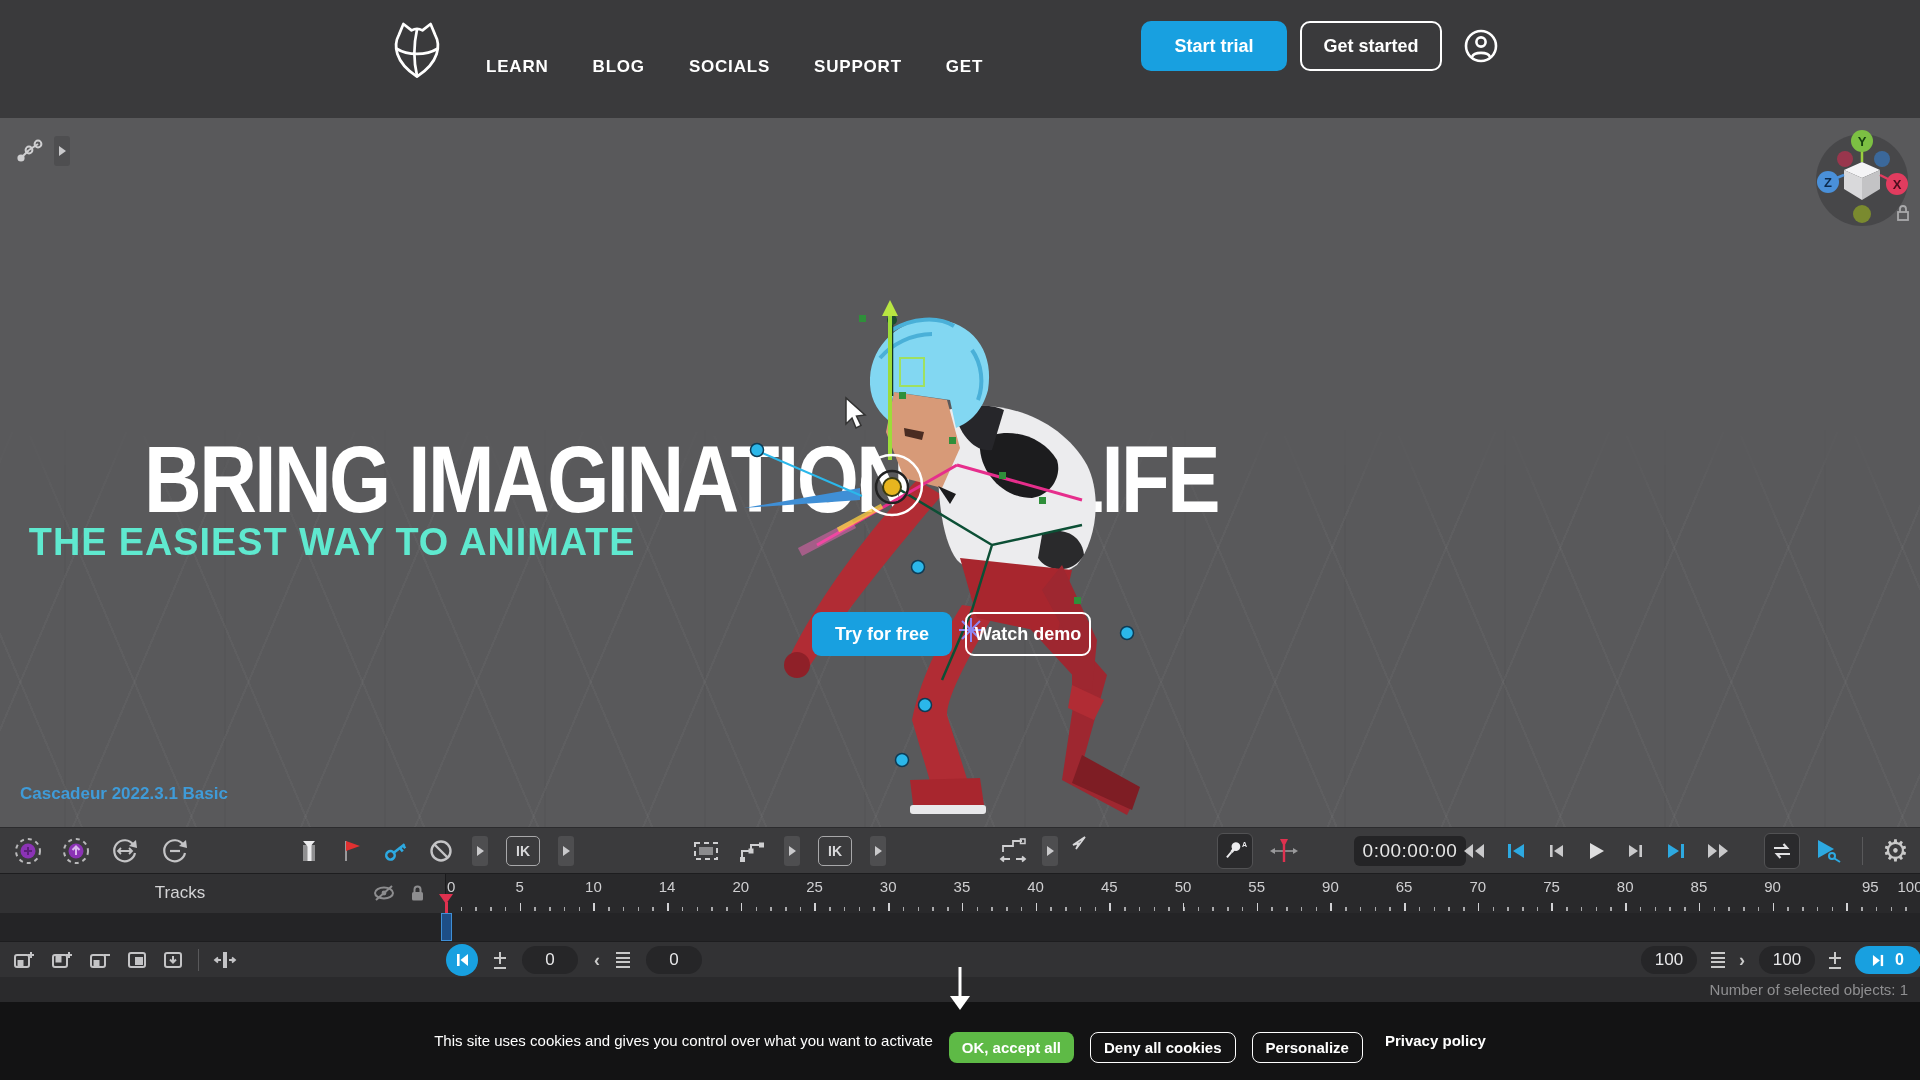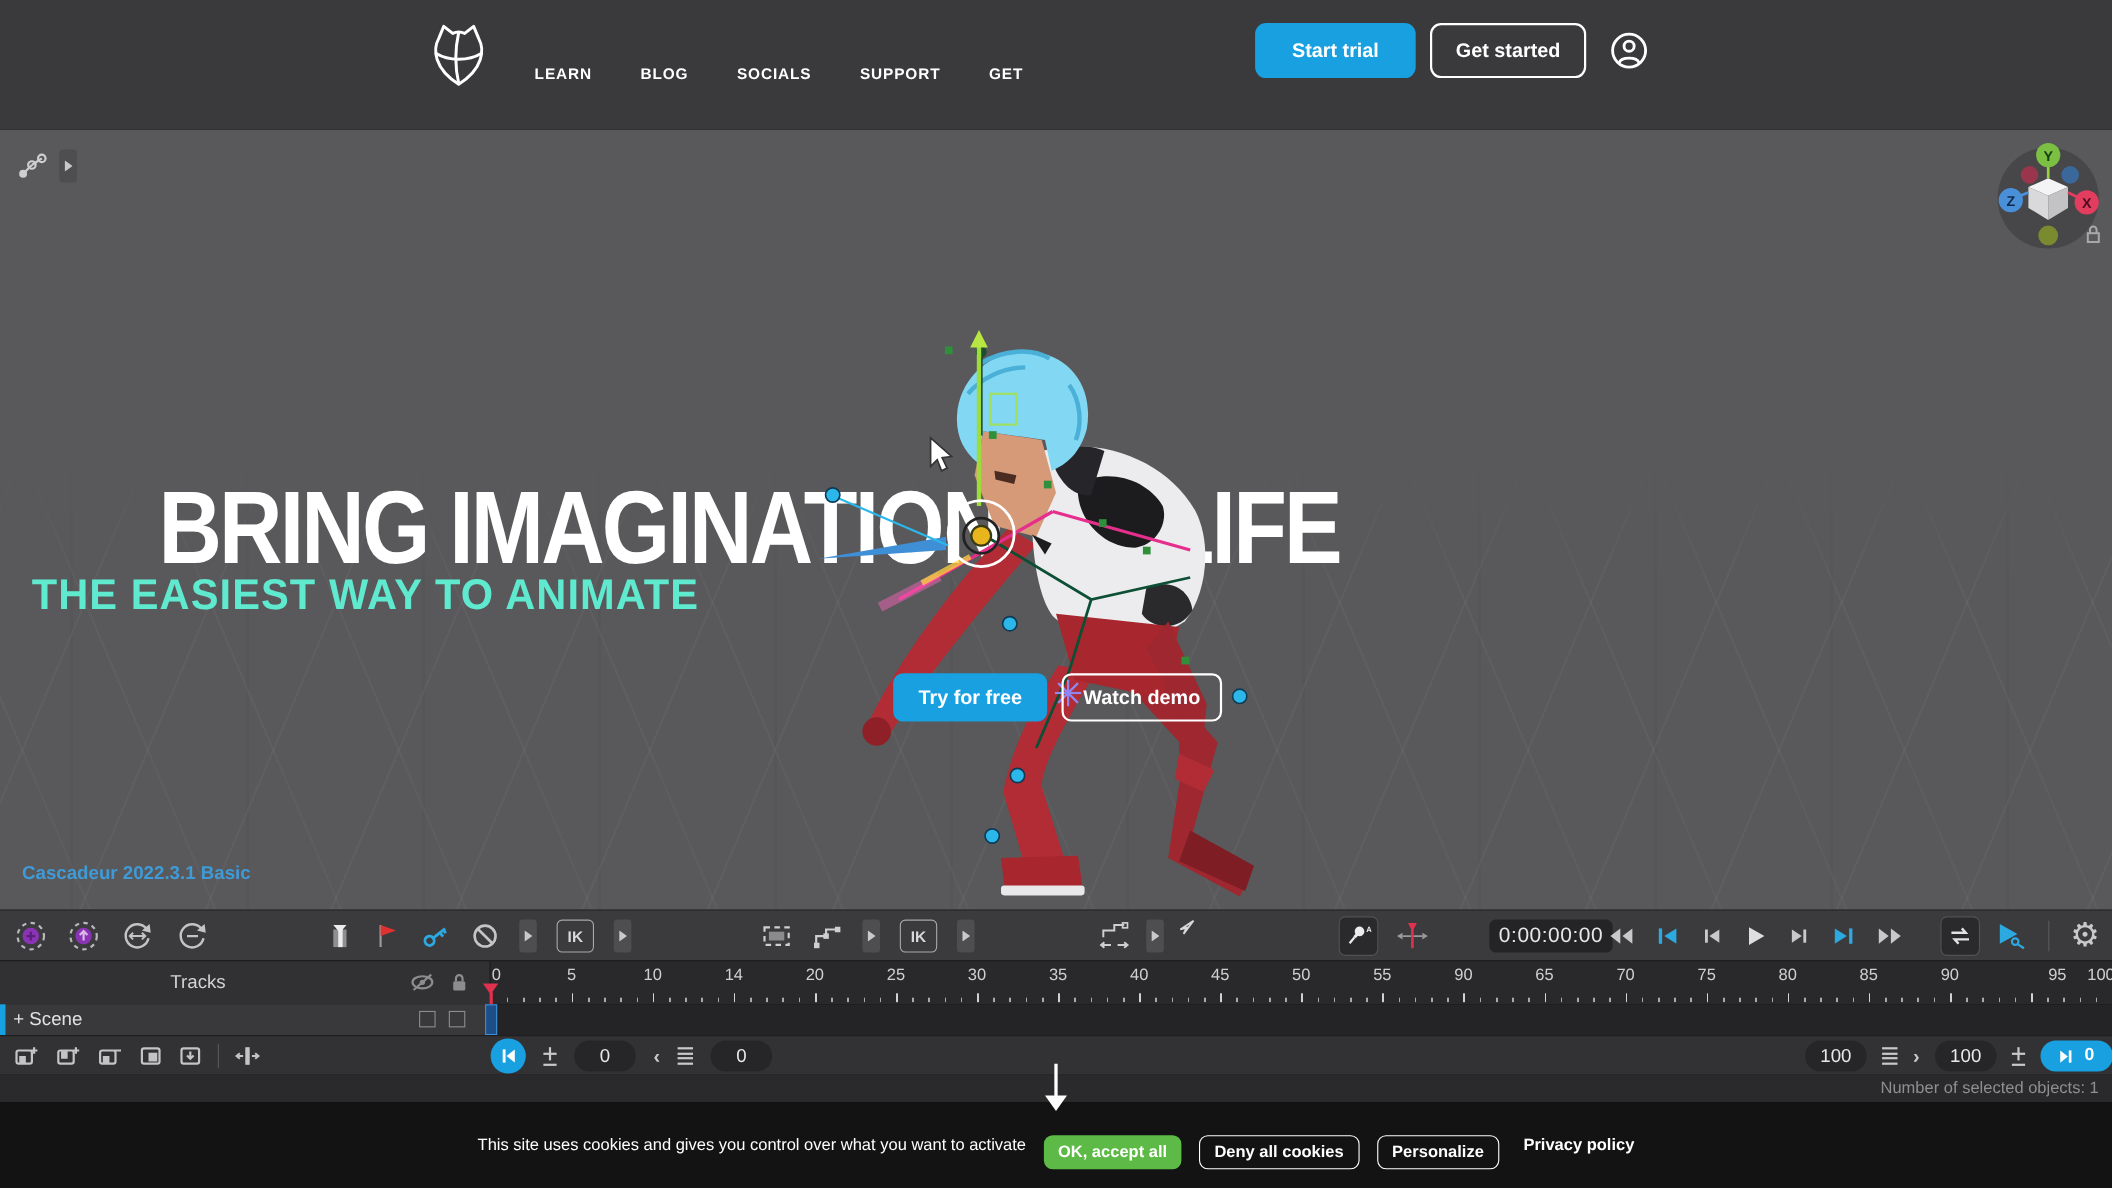--- a/index.html
+++ b/index.html
@@ -3,21 +3,21 @@
 <meta charset="utf-8">
 <style>
   html,body{margin:0;padding:0;background:#0e0e10;}
   body{width:1920px;height:1080px;position:relative;overflow:hidden;
        font-family:"Liberation Sans",sans-serif;-webkit-font-smoothing:antialiased;cursor:default;}
 
   
   .site-header{position:absolute;left:0;top:0;width:1920px;height:118px;background:#3a3a3c;z-index:30;}
   .logo{position:absolute;left:388px;top:18px;width:58px;height:70px;}
   .nav{position:absolute;left:486px;top:0;height:118px;display:flex;align-items:center;gap:44px;}
-  .nav a{color:#fff;font-size:14px;font-weight:700;letter-spacing:.8px;text-decoration:none;margin-top:16px;}
+  .nav a{color:#fff;font-size:17px;font-weight:700;letter-spacing:.8px;text-decoration:none;margin-top:16px;}
   .btn-primary{position:absolute;left:1141px;top:21px;width:146px;height:50px;background:#18a0e0;border:none;
       border-radius:10px;color:#fff;font-size:18px;font-weight:700;font-family:inherit;}
   .btn-outline-hdr{position:absolute;left:1300px;top:21px;width:142px;height:50px;background:transparent;
       border:2px solid #fff;border-radius:10px;color:#fff;font-size:18px;font-weight:700;font-family:inherit;}
   .account{position:absolute;left:1462px;top:27px;width:38px;height:38px;}
 
   
   .viewport{position:absolute;left:0;top:118px;width:1920px;height:709px;background:#59595b;overflow:hidden;}
   .floorgrid{position:absolute;left:-5%;top:42%;width:110%;height:75%;opacity:.5;
      background:
@@ -30,21 +30,21 @@
   .mini-arrow-btn{width:16px;height:30px;background:#4e4e50;border-radius:3px;display:flex;align-items:center;justify-content:center;}
   .mini-arrow-btn svg{display:block;}
   .version{position:absolute;left:20px;top:666px;font-size:17px;color:#3f9bd8;font-weight:bold;}
   .gizmo{position:absolute;left:1812px;top:10px;width:100px;height:100px;}
   .hero-title{position:absolute;left:0;top:308px;width:100%;color:#fff;font-weight:700;font-size:94px;
       letter-spacing:-3px;white-space:nowrap;transform:scaleX(.85);}
   .hero-sub{position:absolute;left:0;top:402px;width:100%;color:#5fe9cf;font-weight:700;font-size:39px;
       letter-spacing:1px;white-space:nowrap;transform:scaleX(.97);}
   .btn-try{position:absolute;left:812px;top:494px;width:140px;height:44px;background:#18a0e0;border:none;
       border-radius:9px;color:#fff;font-size:18px;font-weight:700;font-family:inherit;z-index:6;}
-  .btn-watch{position:absolute;left:965px;top:494px;width:146px;height:44px;background:transparent;
+  .btn-watch{position:absolute;left:965px;top:494px;width:126px;height:44px;background:transparent;
       border:2px solid #fff;border-radius:9px;color:#fff;font-size:18px;font-weight:700;font-family:inherit;z-index:6;}
   .character{position:absolute;left:742px;top:182px;z-index:2;}
 
   
   .toolbar{position:absolute;left:0;top:827px;width:1920px;height:46px;background:#3b3b3d;border-top:1px solid #2c2c2e;box-sizing:border-box;}
   .tgroup{position:absolute;top:0;height:46px;display:flex;align-items:center;gap:20px;}
   .ik-btn{width:32px;height:28px;border:1.5px solid #a8a8aa;border-radius:5px;background:transparent;
       color:#d8d8da;font-size:14px;font-weight:700;display:flex;align-items:center;justify-content:center;font-family:inherit;}
   .timecode{width:112px;height:30px;background:#242426;border-radius:6px;color:#e6e6e6;font-size:19px;
       display:flex;align-items:center;justify-content:center;letter-spacing:.5px;}
@@ -471,26 +471,20 @@
         <span class="ruler-label" style="left: 90%;">90</span>
         <span class="ruler-label" style="left: 95%; margin-left: 24px;">95</span>
         <span class="ruler-label last" style="left: 100%;">100</span>
       </div>
     <div class="playhead-tri"></div>
     <div class="playhead-stem"></div>
   </div>
 </div>
 
 <div class="scene-row">
-  <div class="scene-left">
-    <div class="scene-accent"></div>
-    <div class="scene-label">+ Scene</div>
-    <div class="scene-check" style="left:381px;"></div>
-    <div class="scene-check" style="left:408px;"></div>
-  </div>
   <div class="scene-marker"></div>
 </div>
 
 <div class="bottom-bar">
   <div class="bb-group" style="left:12px;gap:14px;">
     <svg width="24" height="22" viewBox="0 0 24 22">
       <rect x="3" y="6" width="14" height="12" rx="2" fill="none" stroke="#c4c4c6" stroke-width="2"></rect>
       <rect x="5.5" y="11" width="6" height="7" fill="#c4c4c6"></rect>
       <path d="M19,3 v6 M16,6 h6" stroke="#c4c4c6" stroke-width="2"></path>
     </svg>

